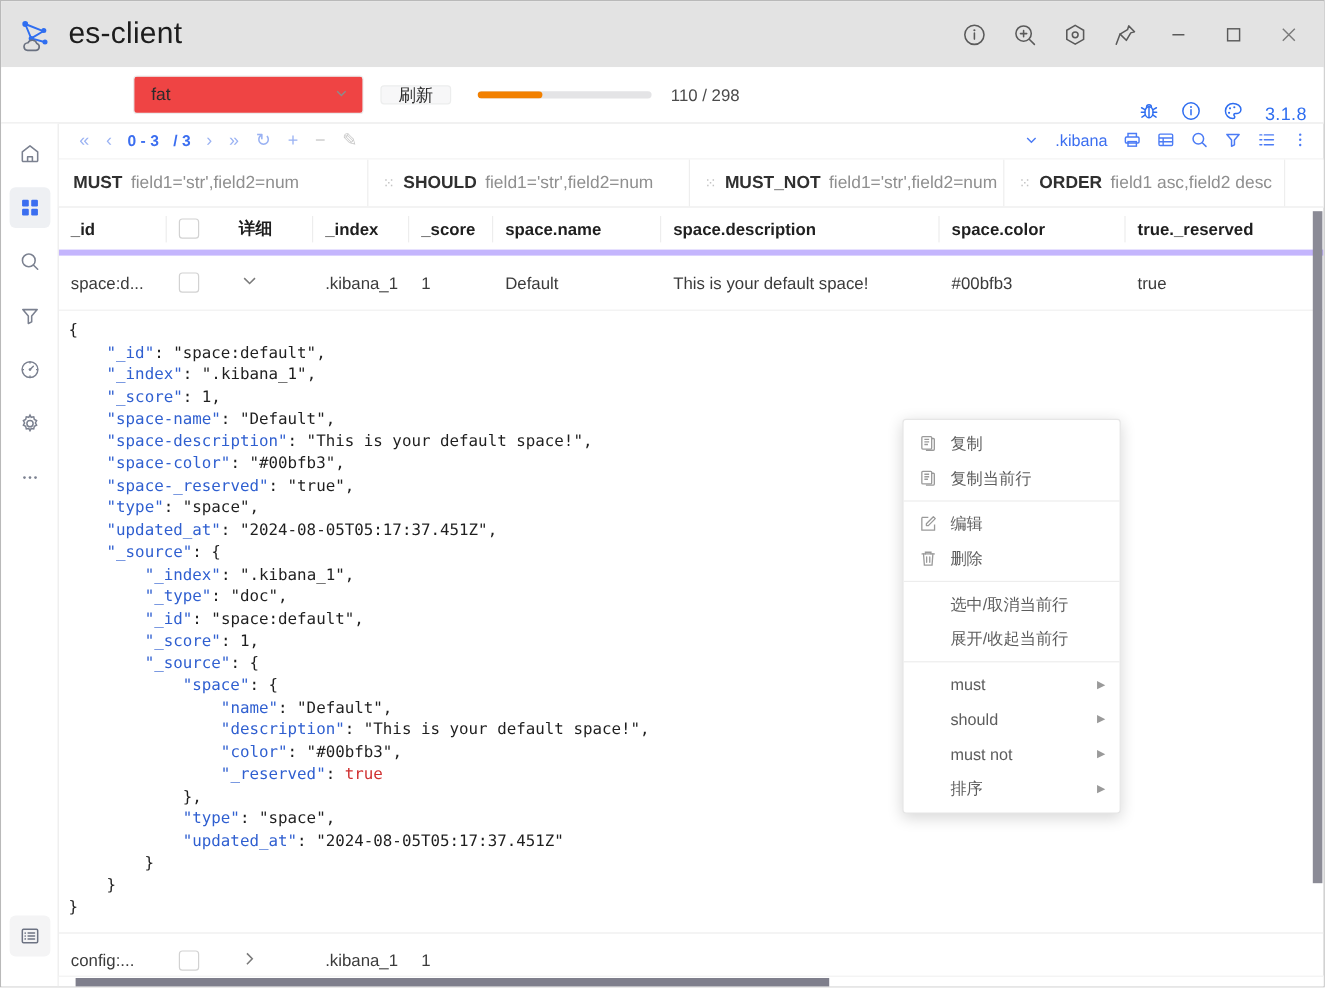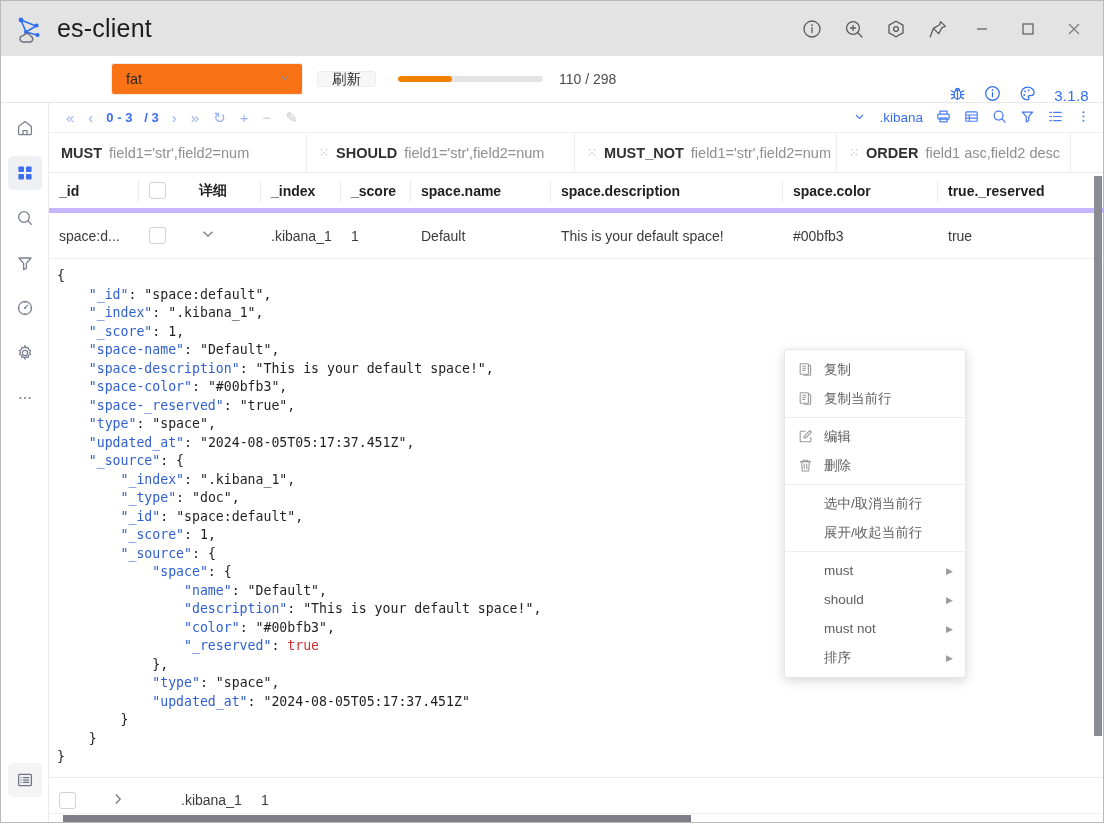--- a/index.html
+++ b/index.html
@@ -54,21 +54,21 @@
       linear-gradient(90deg,
         #efeeee 0 6%, #b9bcc4 6% 13%, #8d93a0 13% 20%,
         #c9cbd0 20% 27%, #7e8493 27% 33%, #aeb2bb 33% 42%,
         #cdcfd4 42% 52%, #9ba0ac 52% 60%, #dedfe2 60% 68%,
         #8b90a0 68% 77%, #bfc2c9 77% 86%, #6d7race 86% 93%, #9aa0ad 93% 100%);
     filter: blur(1.6px);
     opacity: .95;
   }
   .index-select {
     width: 192px; height: 32px;
-    background: #f97316; border: 1px solid #eceded; border-radius: 3px;
+    background: #ef4444; border: 1px solid #eceded; border-radius: 3px;
     display: flex; align-items: center; justify-content: space-between;
     padding: 0 11px 0 14px;
     font-size: 14.5px; color: #2b2b2b;
     margin-right: 14px;
   }
   .refresh-btn {
     height: 16px; padding: 0 14px;
     background: #f7f7f8; border: 1px solid #eceded; border-radius: 3px;
     display: flex; align-items: center;
     font-size: 14.5px; color: #2b2b2b;
@@ -170,21 +170,21 @@
     padding: 8px 0 10px 8px;
     border-bottom: 1px solid #ededed;
   }
   .k { color: #2f5fd0; }
   .s { color: #1f1f1f; }
   .n { color: #1f1f1f; }
   .b { color: #d03030; }
 
   
   .ctxmenu {
-    position: absolute; left: 735px; top: 246px;
+    position: absolute; left: 703px; top: 246px;
     width: 182px;
     background: #fff;
     border: 1px solid #e6e6e6;
     border-radius: 3px;
     box-shadow: 0 3px 12px rgba(0,0,0,.16);
     padding: 5px 0 5px 0;
     z-index: 50;
     font-size: 13.5px; color: #5d5d5d;
   }
   .ctxitem {
@@ -500,20 +500,21 @@
           <div class="td c-score">1</div>
           <div class="td c-name">Default</div>
           <div class="td c-desc">This is your default space!</div>
           <div class="td c-color">#00bfb3</div>
           <div class="td c-res">true</div>
         </div>
 
         <div class="jsonblock" id="jsonblock"><div><span class="">{</span></div><div><span class="">    </span><span class="k">"_id"</span><span class="">: </span><span class="s">"space:default"</span><span class="">,</span></div><div><span class="">    </span><span class="k">"_index"</span><span class="">: </span><span class="s">".kibana_1"</span><span class="">,</span></div><div><span class="">    </span><span class="k">"_score"</span><span class="">: </span><span class="n">1</span><span class="">,</span></div><div><span class="">    </span><span class="k">"space-name"</span><span class="">: </span><span class="s">"Default"</span><span class="">,</span></div><div><span class="">    </span><span class="k">"space-description"</span><span class="">: </span><span class="s">"This is your default space!"</span><span class="">,</span></div><div><span class="">    </span><span class="k">"space-color"</span><span class="">: </span><span class="s">"#00bfb3"</span><span class="">,</span></div><div><span class="">    </span><span class="k">"space-_reserved"</span><span class="">: </span><span class="s">"true"</span><span class="">,</span></div><div><span class="">    </span><span class="k">"type"</span><span class="">: </span><span class="s">"space"</span><span class="">,</span></div><div><span class="">    </span><span class="k">"updated_at"</span><span class="">: </span><span class="s">"2024-08-05T05:17:37.451Z"</span><span class="">,</span></div><div><span class="">    </span><span class="k">"_source"</span><span class="">: {</span></div><div><span class="">        </span><span class="k">"_index"</span><span class="">: </span><span class="s">".kibana_1"</span><span class="">,</span></div><div><span class="">        </span><span class="k">"_type"</span><span class="">: </span><span class="s">"doc"</span><span class="">,</span></div><div><span class="">        </span><span class="k">"_id"</span><span class="">: </span><span class="s">"space:default"</span><span class="">,</span></div><div><span class="">        </span><span class="k">"_score"</span><span class="">: </span><span class="n">1</span><span class="">,</span></div><div><span class="">        </span><span class="k">"_source"</span><span class="">: {</span></div><div><span class="">            </span><span class="k">"space"</span><span class="">: {</span></div><div><span class="">                </span><span class="k">"name"</span><span class="">: </span><span class="s">"Default"</span><span class="">,</span></div><div><span class="">                </span><span class="k">"description"</span><span class="">: </span><span class="s">"This is your default space!"</span><span class="">,</span></div><div><span class="">                </span><span class="k">"color"</span><span class="">: </span><span class="s">"#00bfb3"</span><span class="">,</span></div><div><span class="">                </span><span class="k">"_reserved"</span><span class="">: </span><span class="b">true</span></div><div><span class="">            },</span></div><div><span class="">            </span><span class="k">"type"</span><span class="">: </span><span class="s">"space"</span><span class="">,</span></div><div><span class="">            </span><span class="k">"updated_at"</span><span class="">: </span><span class="s">"2024-08-05T05:17:37.451Z"</span></div><div><span class="">        }</span></div><div><span class="">    }</span></div><div><span class="">}</span></div></div>
 
         <div class="trow">
+          <div class="td c-id">config:...</div>
           <div class="td c-chk">
               <span class="chkbox"></span>
             </div>
           <div class="td c-det">
             <span class="chev">
               <svg width="18" height="18" viewBox="0 0 18 18" fill="none" stroke="#7a7a7a" stroke-width="1.3">
                   <path d="M6.8 4.5L11.2 9l-4.4 4.5"></path>
                 </svg>
             </span>
           </div>

